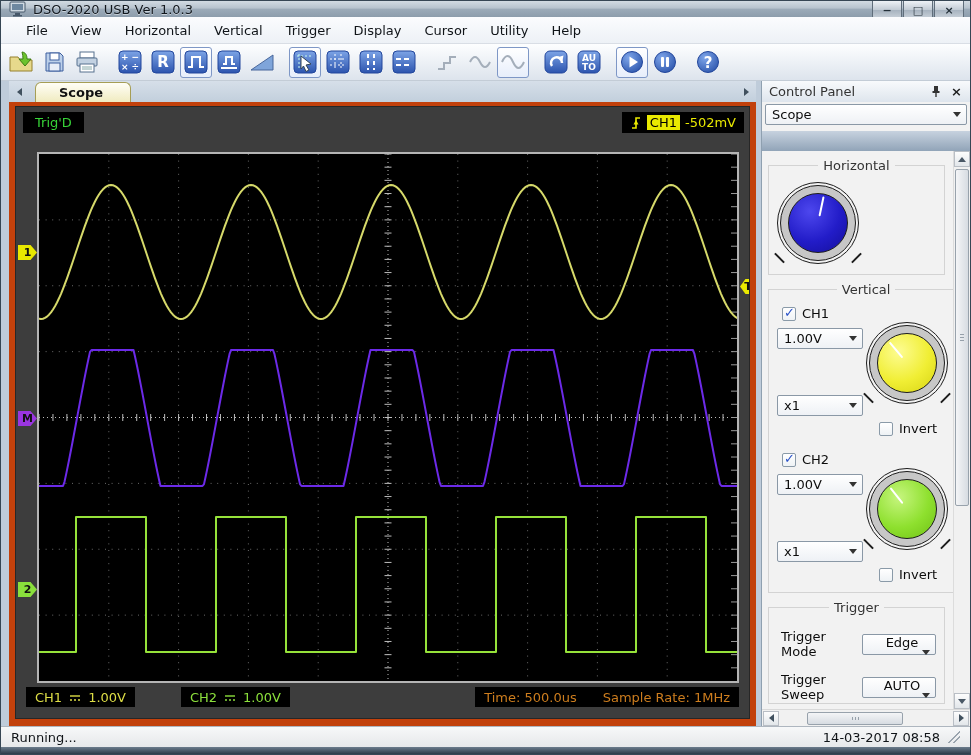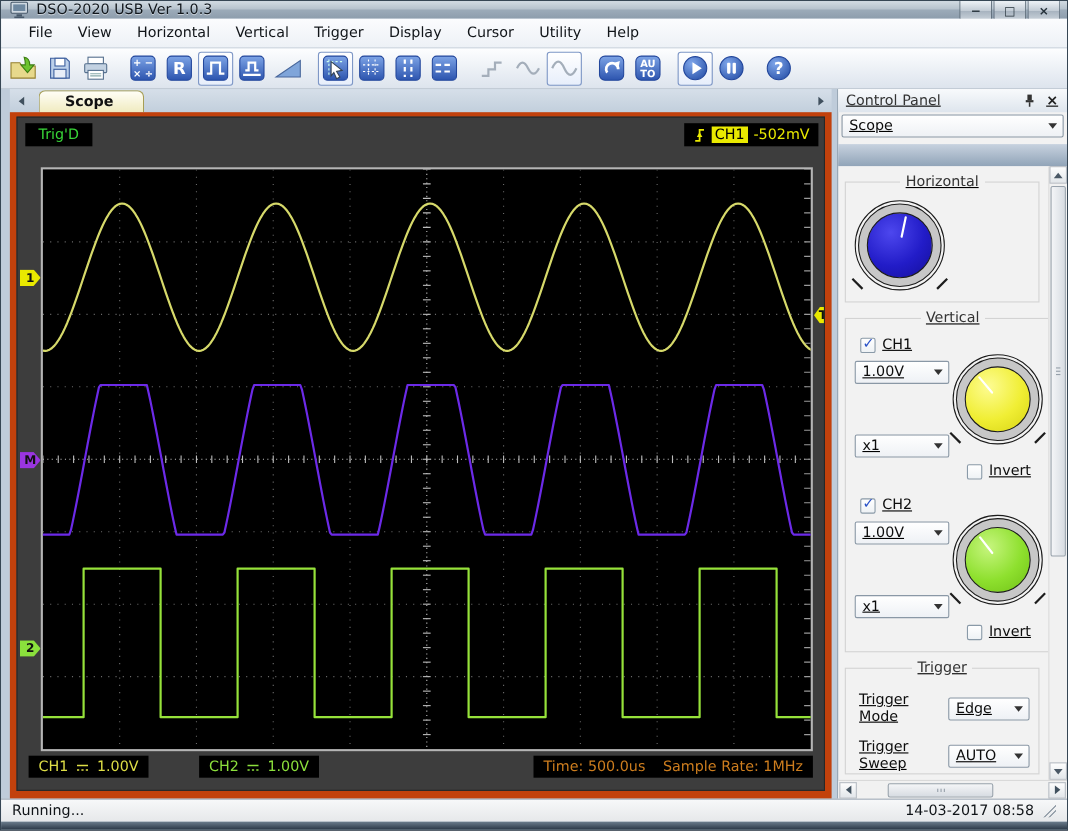--- a/index.html
+++ b/index.html
@@ -59,24 +59,24 @@
   .screen { flex:none; width:702px; height:531px; border:2px solid #b5b5b5; background:#000; }
   .screen svg { display:block; }
   .tstrip { width:17px; flex:none; position:relative; }
   .marker-t { position:absolute; left:1px; width:16px; height:15px; display:flex; align-items:center; justify-content:center;
     font-size:11px; font-weight:bold; color:#101010; clip-path:polygon(100% 0,34% 0,0 50%,34% 100%,100% 100%); }
 
   .scope-foot { flex:none; margin-top:3px; height:22px; display:flex; align-items:center; }
   .fbox { background:#000; height:20px; padding:0 9px; display:flex; align-items:center; gap:7px; }
   .fb-ch1 { margin-left:10px; color:#dede46; }
   .fb-ch2 { margin-left:46px; color:#8ce03c; }
-  .fb-time { margin-left:auto; margin-right:10px; color:#cd7d1e; gap:16px; }
+  .fb-time { margin-left:auto; margin-right:10px; color:#cd7d1e; gap:26px; }
 
   
-  .control-panel { flex:1; min-width:0; margin-left:5px; background:#f2f2f2; border-left:1px solid #8fa0b0; display:flex; flex-direction:column;text-decoration:underline; }
+  .control-panel { flex:1; min-width:0; margin-left:5px; background:#f2f2f2; border-left:1px solid #8fa0b0; display:flex; flex-direction:column; }
   .cp-header { height:21px; flex:none; display:flex; align-items:center; gap:4px; padding:0 5px 0 7px;
     background:linear-gradient(#f8fafc,#dee5ed); color:#333; }
   .cp-title { flex:1; }
   .cp-iconbtn { width:17px; height:16px; display:flex; align-items:center; justify-content:center; color:#222; }
   .cp-close { font-size:13px; font-weight:bold; }
   .combo { height:21px; border:1px solid #8a98a6; border-radius:2px; background:linear-gradient(#ffffff,#eef1f5);
     display:flex; align-items:center; padding-left:6px; color:#0c0c0c; }
   .combo .caret { margin-left:auto; width:18px; align-self:stretch; display:flex; align-items:center; justify-content:center; }
   .caret i { width:0; height:0; border-left:4px solid transparent; border-right:4px solid transparent; border-top:5px solid #333; }
   .cp-mode { margin:2px 3px 0; flex:none; }
@@ -98,21 +98,21 @@
     display:flex; align-items:center; justify-content:center; }
   .hs-track { flex:1; position:relative; height:15px; }
   .sb-thumb-h { position:absolute; top:1px; bottom:1px; left:16%; width:96px; border:1px solid #98a2ac; border-radius:2px;
     background:linear-gradient(#f4f5f7,#d7dce2); }
   .sb-thumb-h::after { content:""; position:absolute; top:4px; bottom:4px; left:50%; width:1px; background:#96a0aa;
     box-shadow:3px 0 0 #96a0aa, -3px 0 0 #96a0aa; }
 
   .group { border:1px solid #d3d3d3; margin:7px 8px 0 3px; padding:1px 8px 10px; }
   .group legend { margin:0 auto; padding:0 5px; color:#333; }
   .lbl { color:#0c0c0c; margin:9px 0 5px 5px; }
-  .w86 { width:86px; } .w74 { width:74px; }
+  .w86 { width:86px; } .w74 { width:74px;flex-direction:column; }
   .g-flex { display:flex; justify-content:space-between; align-items:flex-start; }
   .g-left { flex:none; }
   .g-right { flex:none; display:flex; flex-direction:column; align-items:center; margin-right:4px; }
 
   .knob { position:relative; width:82px; height:82px; }
   .kouter { position:absolute; inset:0; border:1px solid #1c1c1c; border-radius:50%; }
   .kmid { position:absolute; inset:3px; border:1px solid #1c1c1c; border-radius:50%; background:#c7c7c7; }
   .kface { position:absolute; inset:11px; border:1px solid #1c1c1c; border-radius:50%; background:var(--face,#888); }
   .kptr { position:absolute; left:40px; top:14px; width:2px; height:20px; background:#fff; border-radius:1px;
     transform-origin:1px 27px; transform:rotate(var(--angle,0deg)); }

